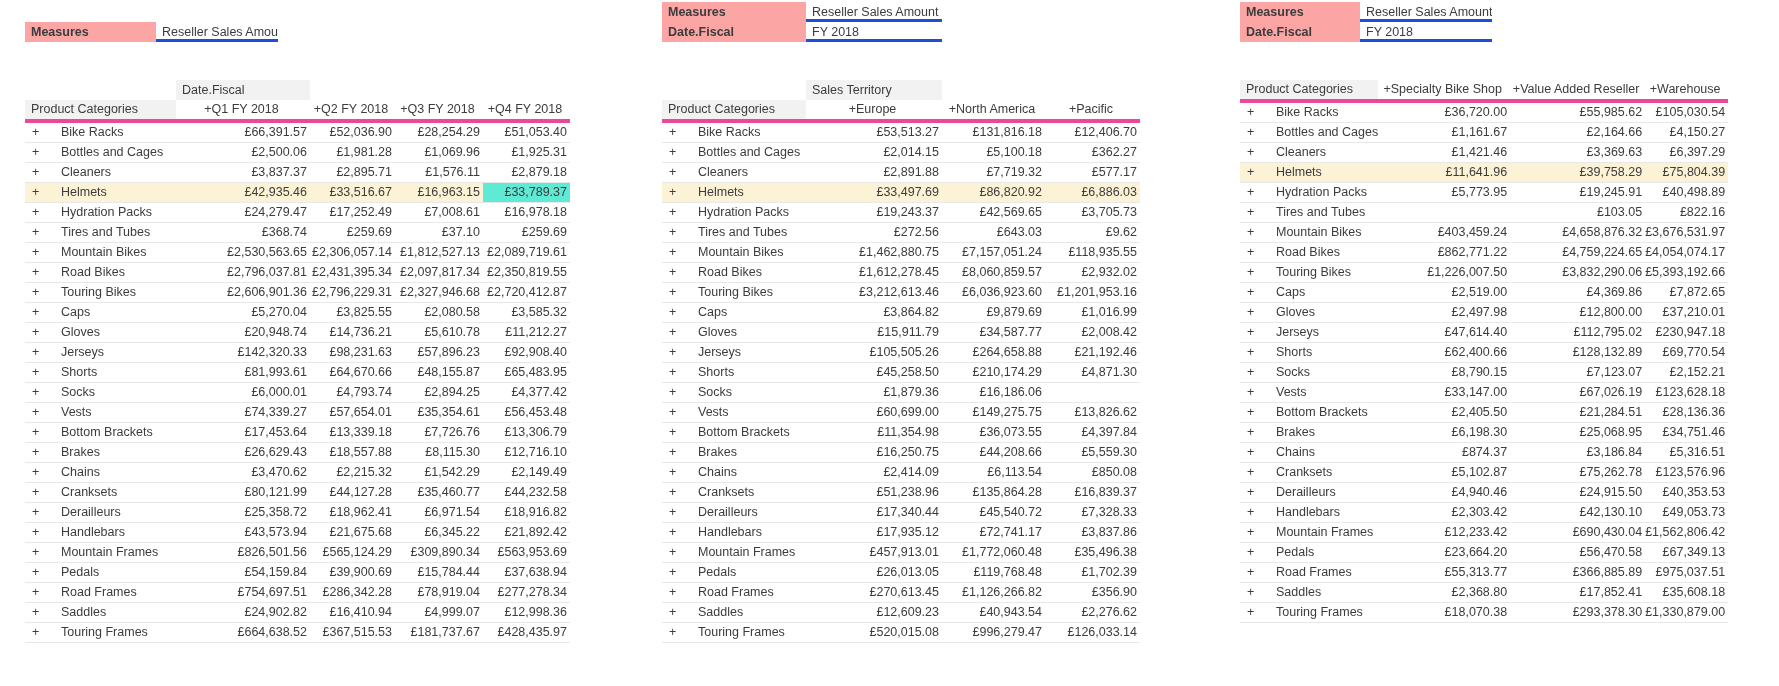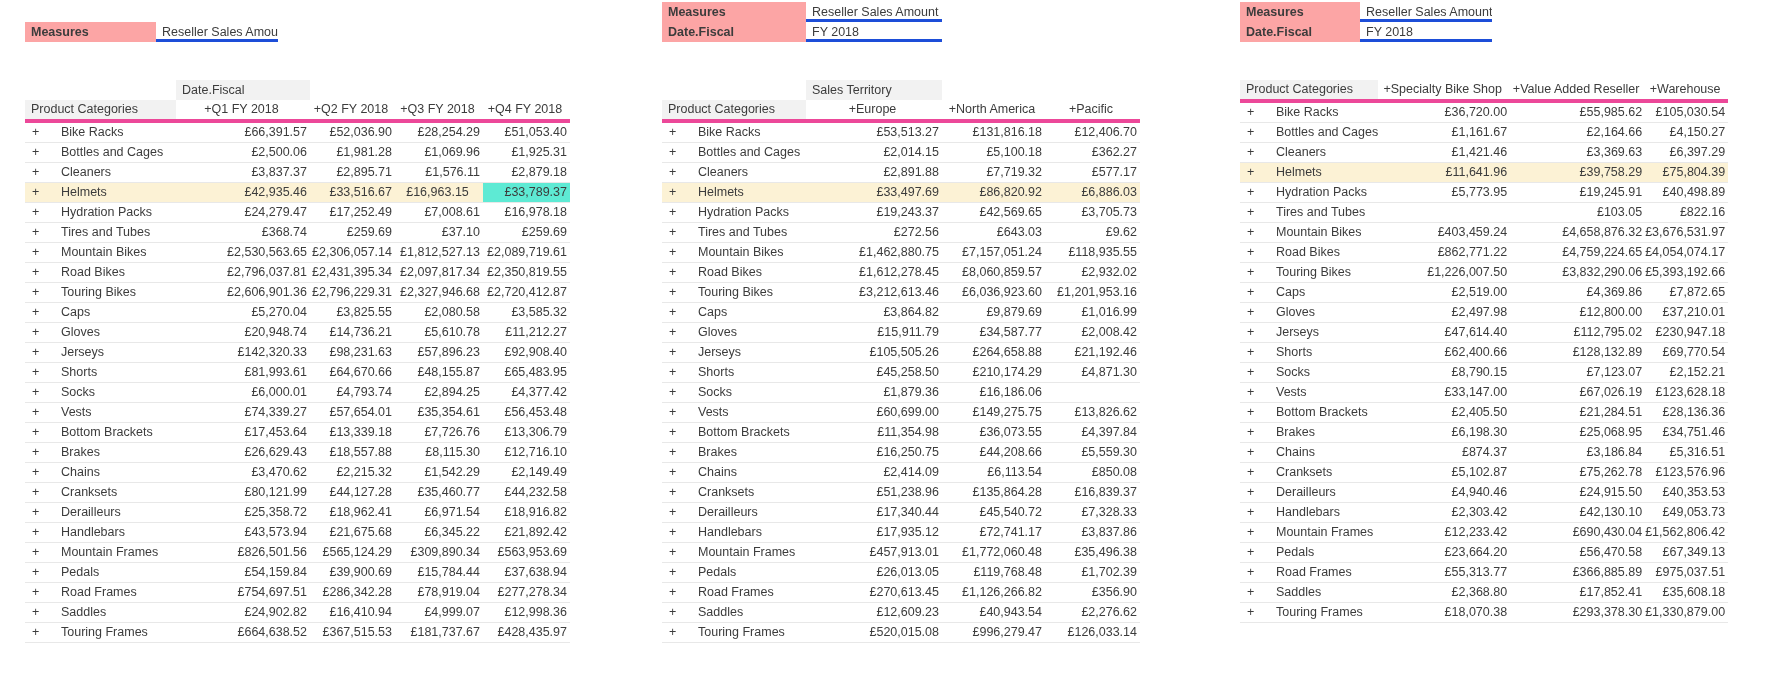--- a/index.html
+++ b/index.html
@@ -90,21 +90,21 @@
           <td class="num">£3,837.37</td>
           <td class="num">£2,895.71</td>
           <td class="num">£1,576.11</td>
           <td class="num">£2,879.18</td>
         </tr>
         <tr class="hl">
           <td class="expand" style="background: rgb(252, 242, 213);">+</td>
           <td class="rowlabel" style="background: rgb(252, 242, 213);">Helmets</td>
           <td class="num" style="background: rgb(252, 242, 213);">£42,935.46</td>
           <td class="num" style="background: rgb(252, 242, 213);">£33,516.67</td>
-          <td class="num" style="background: rgb(252, 242, 213); text-align: center;">£16,963.15</td>
+          <td class="num" style="background: rgb(252, 242, 213);">£16,963.15</td>
           <td class="num" style="background: #5eead4;">£33,789.37</td>
         </tr>
         <tr>
           <td class="expand">+</td>
           <td class="rowlabel">Hydration Packs</td>
           <td class="num">£24,279.47</td>
           <td class="num">£17,252.49</td>
           <td class="num">£7,008.61</td>
           <td class="num">£16,978.18</td>
         </tr>

